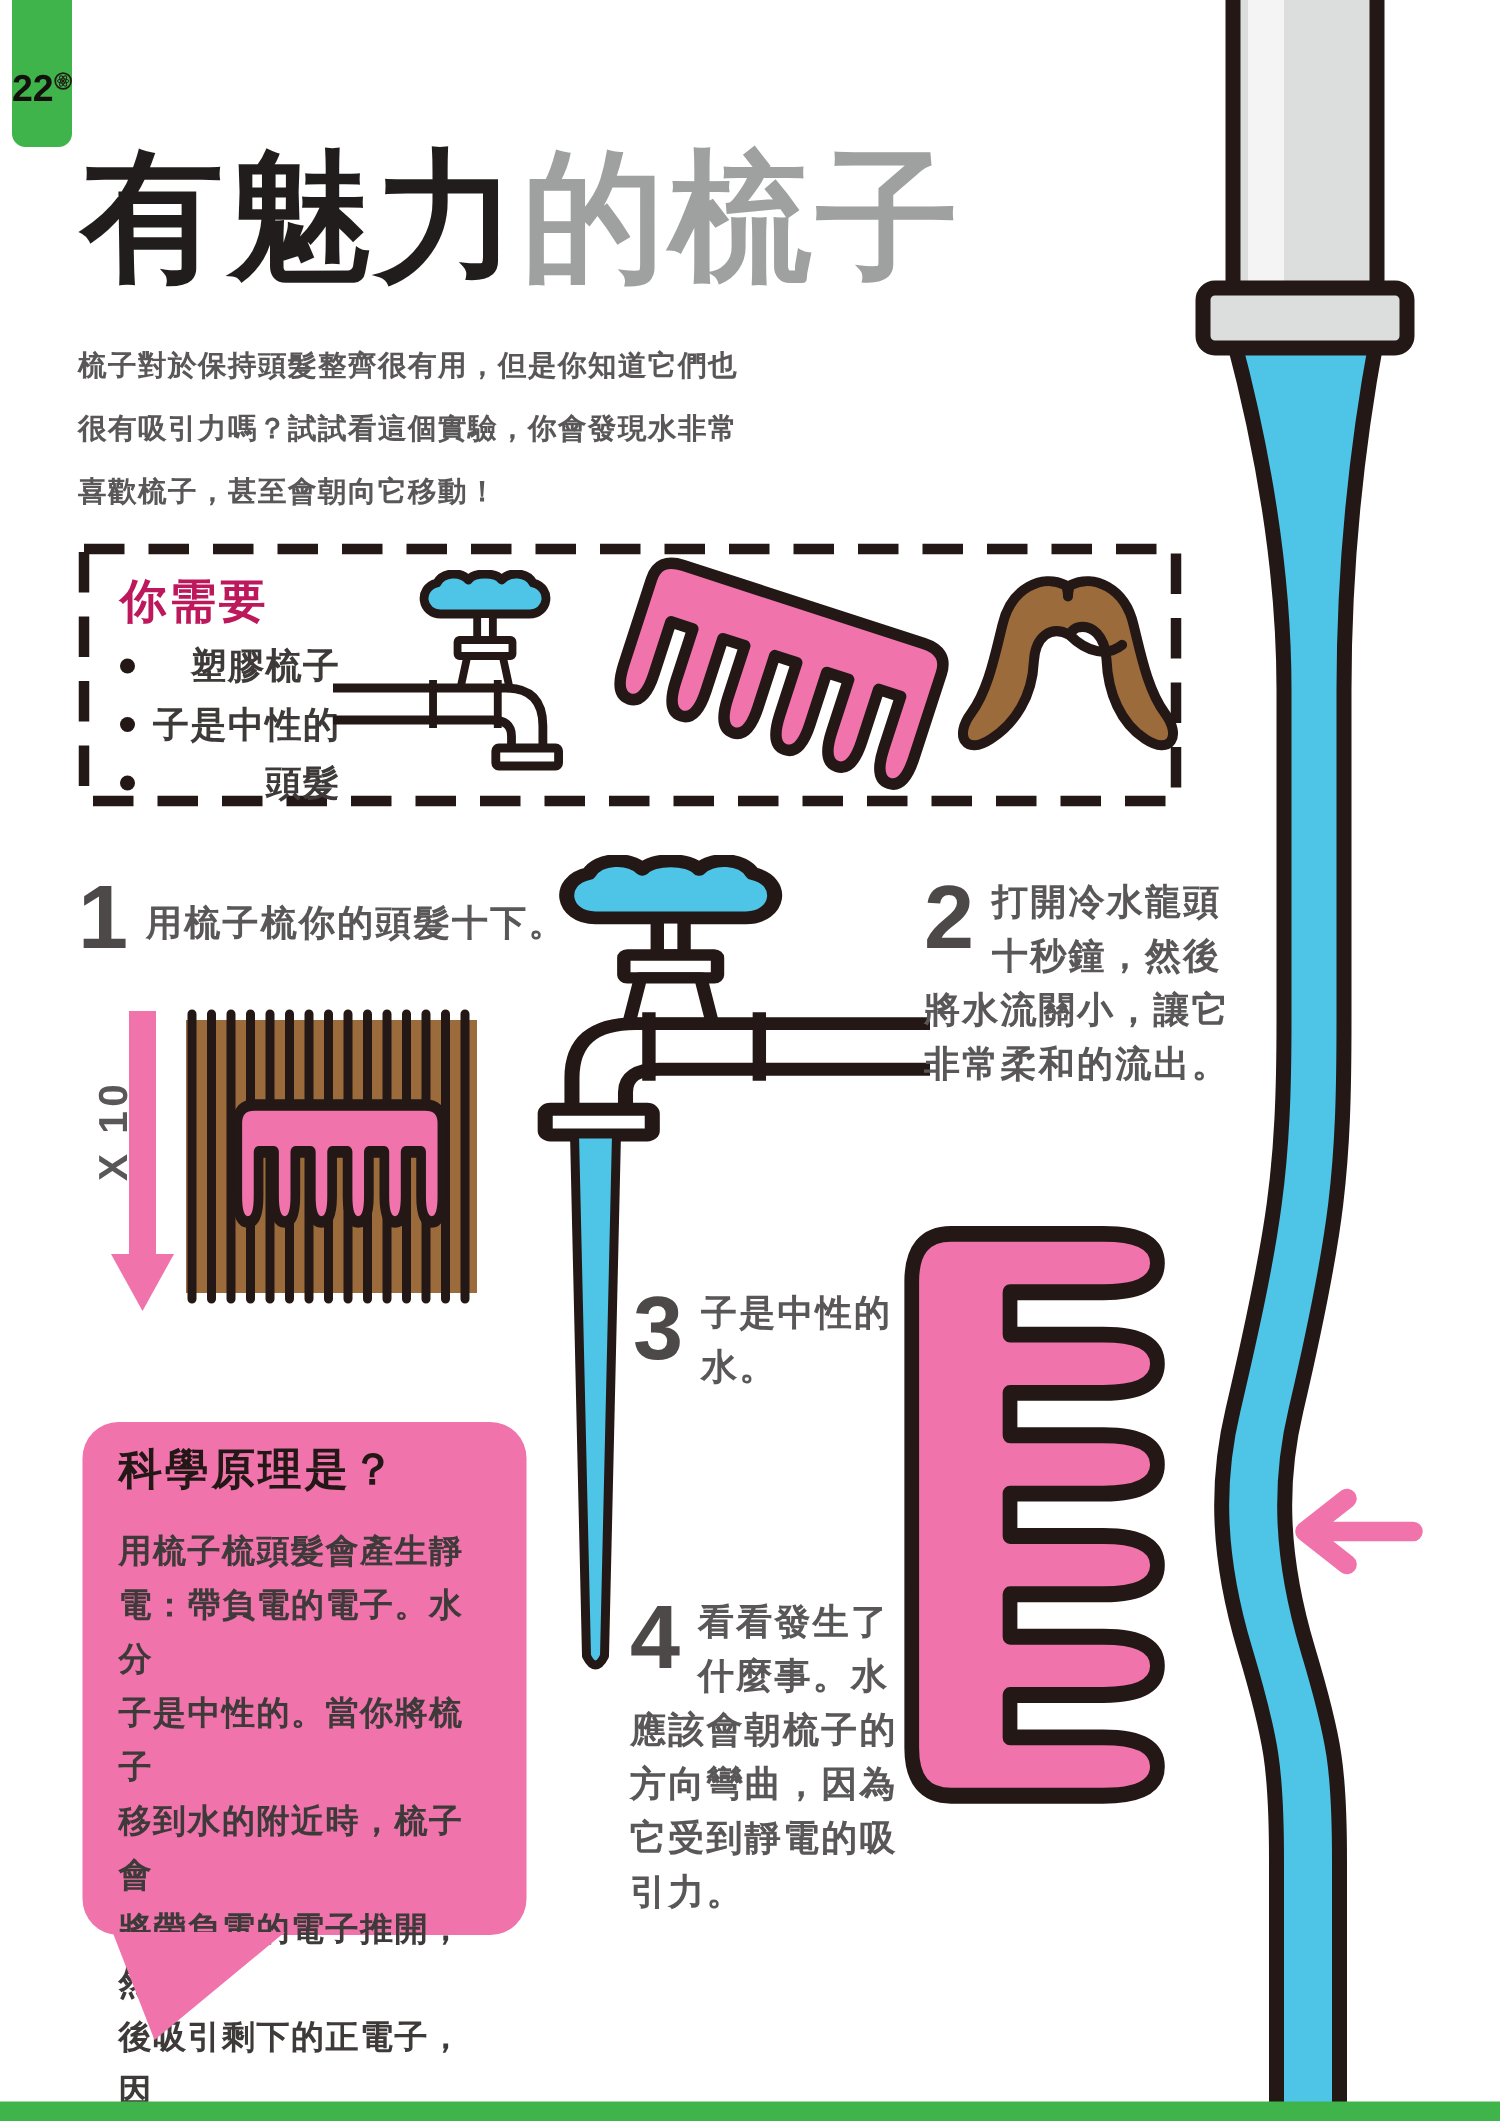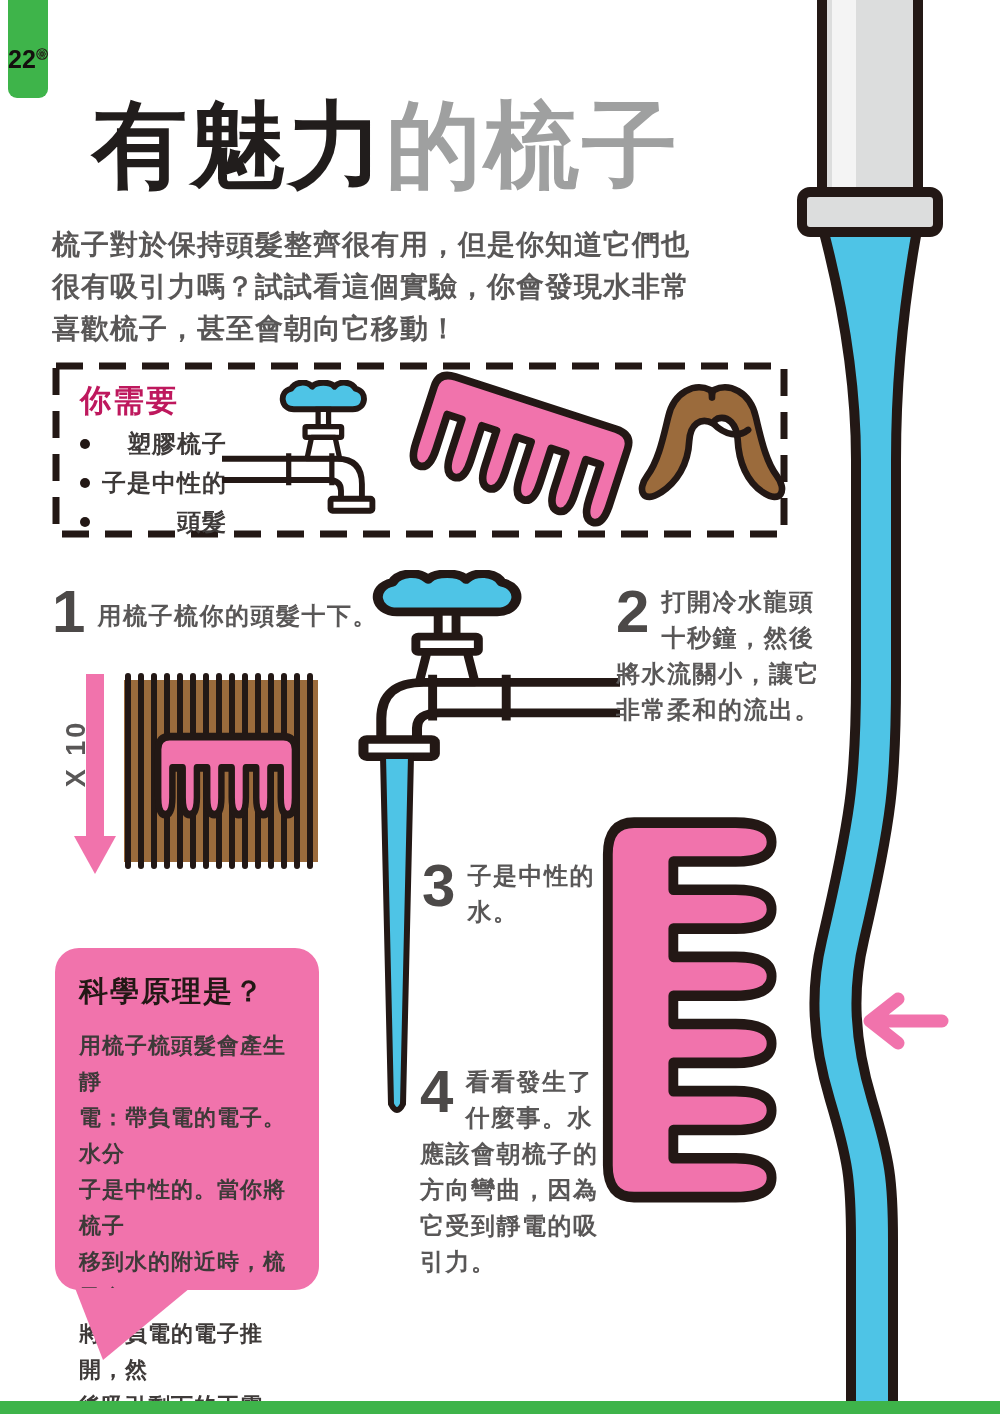--- a/index.html
+++ b/index.html
@@ -6,40 +6,40 @@
   *{box-sizing:border-box;}
   body{font-family:"Liberation Sans","DejaVu Sans",sans-serif;}
   #page{position:relative;width:1000px;height:1414px;background:#fff;overflow:hidden;}
   .abs{position:absolute;}
   
   .tab{left:8px;top:0;width:40px;height:98px;background:#3eb44a;border-radius:0 0 9px 9px;
        display:flex;flex-direction:row;align-items:center;}
   .tab .num{font-weight:bold;font-size:25px;color:#14100e;margin-top:20px;line-height:1;}
   .tab .atom{margin-top:10px;}
   
-  .title{left:54px;top:96px;font-size:95px;font-weight:bold;letter-spacing:3px;line-height:1.05;white-space:nowrap;margin-left:38px;}
+  .title{left:54px;top:96px;font-size:95px;font-weight:bold;letter-spacing:3px;line-height:1.05;white-space:nowrap;}
   .title .t-black{color:#211d1c;}
   .title .t-gray{color:#9fa0a0;}
   
-  .intro{left:52px;top:224px;width:660px;font-size:28px;font-weight:bold;color:#595757;
+  .intro{left:52px;top:224px;width:660px;font-size:19px;font-weight:bold;color:#595757;
          line-height:42px;letter-spacing:1px;white-space:pre-line;}
   
   .mat-box{left:52px;top:362px;width:736px;height:176px;}
   .mat-head{left:80px;top:380px;font-size:31px;font-weight:bold;color:#be185d;letter-spacing:2px;}
   .mat-list{left:80px;top:428px;font-size:24px;font-weight:bold;color:#3e3a39;}
   .mat-item{display:flex;align-items:center;margin-bottom:7px;letter-spacing:1px;justify-content:space-between;}
   .mat-item .dot{width:10px;height:10px;border-radius:50%;background:#231815;margin-right:12px;flex:0 0 auto;}
   
   .step{color:#595757;}
   .step-num{float:left;font-size:60px;line-height:0.92;font-weight:bold;color:#4c4948;margin-right:12px;}
   .step-text{font-size:24px;font-weight:bold;line-height:36px;letter-spacing:1.5px;white-space:pre-line;color:#595757;}
   .x10{left:28px;top:738px;width:96px;text-align:center;font-size:27px;font-weight:bold;color:#595757;
        letter-spacing:3px;transform:rotate(-90deg);}
   
-  .bubble{left:55px;top:948px;width:264px;height:342px;background:#f173ac;border-radius:24px;padding:24px 20px 0 24px;}
+  .bubble{left:55px;top:948px;width:296px;height:342px;background:#f173ac;border-radius:24px;padding:12px 20px 0 24px;}
   .bubble h2{margin:0 0 16px 0;font-size:29px;font-weight:bold;color:#231815;letter-spacing:2px;}
   .bubble p{margin:0;font-size:22px;font-weight:bold;color:#3e3a39;line-height:36px;letter-spacing:1px;white-space:pre-line;}
   .footer-bar{left:0;bottom:0;width:1000px;height:13px;background:#3eb44a;}
 </style>
 </head>
 <body>
 
 <div id="page">
 
   <svg class="abs" style="left:770px;top:0;" width="230" height="1414" viewBox="0 0 230 1414">

